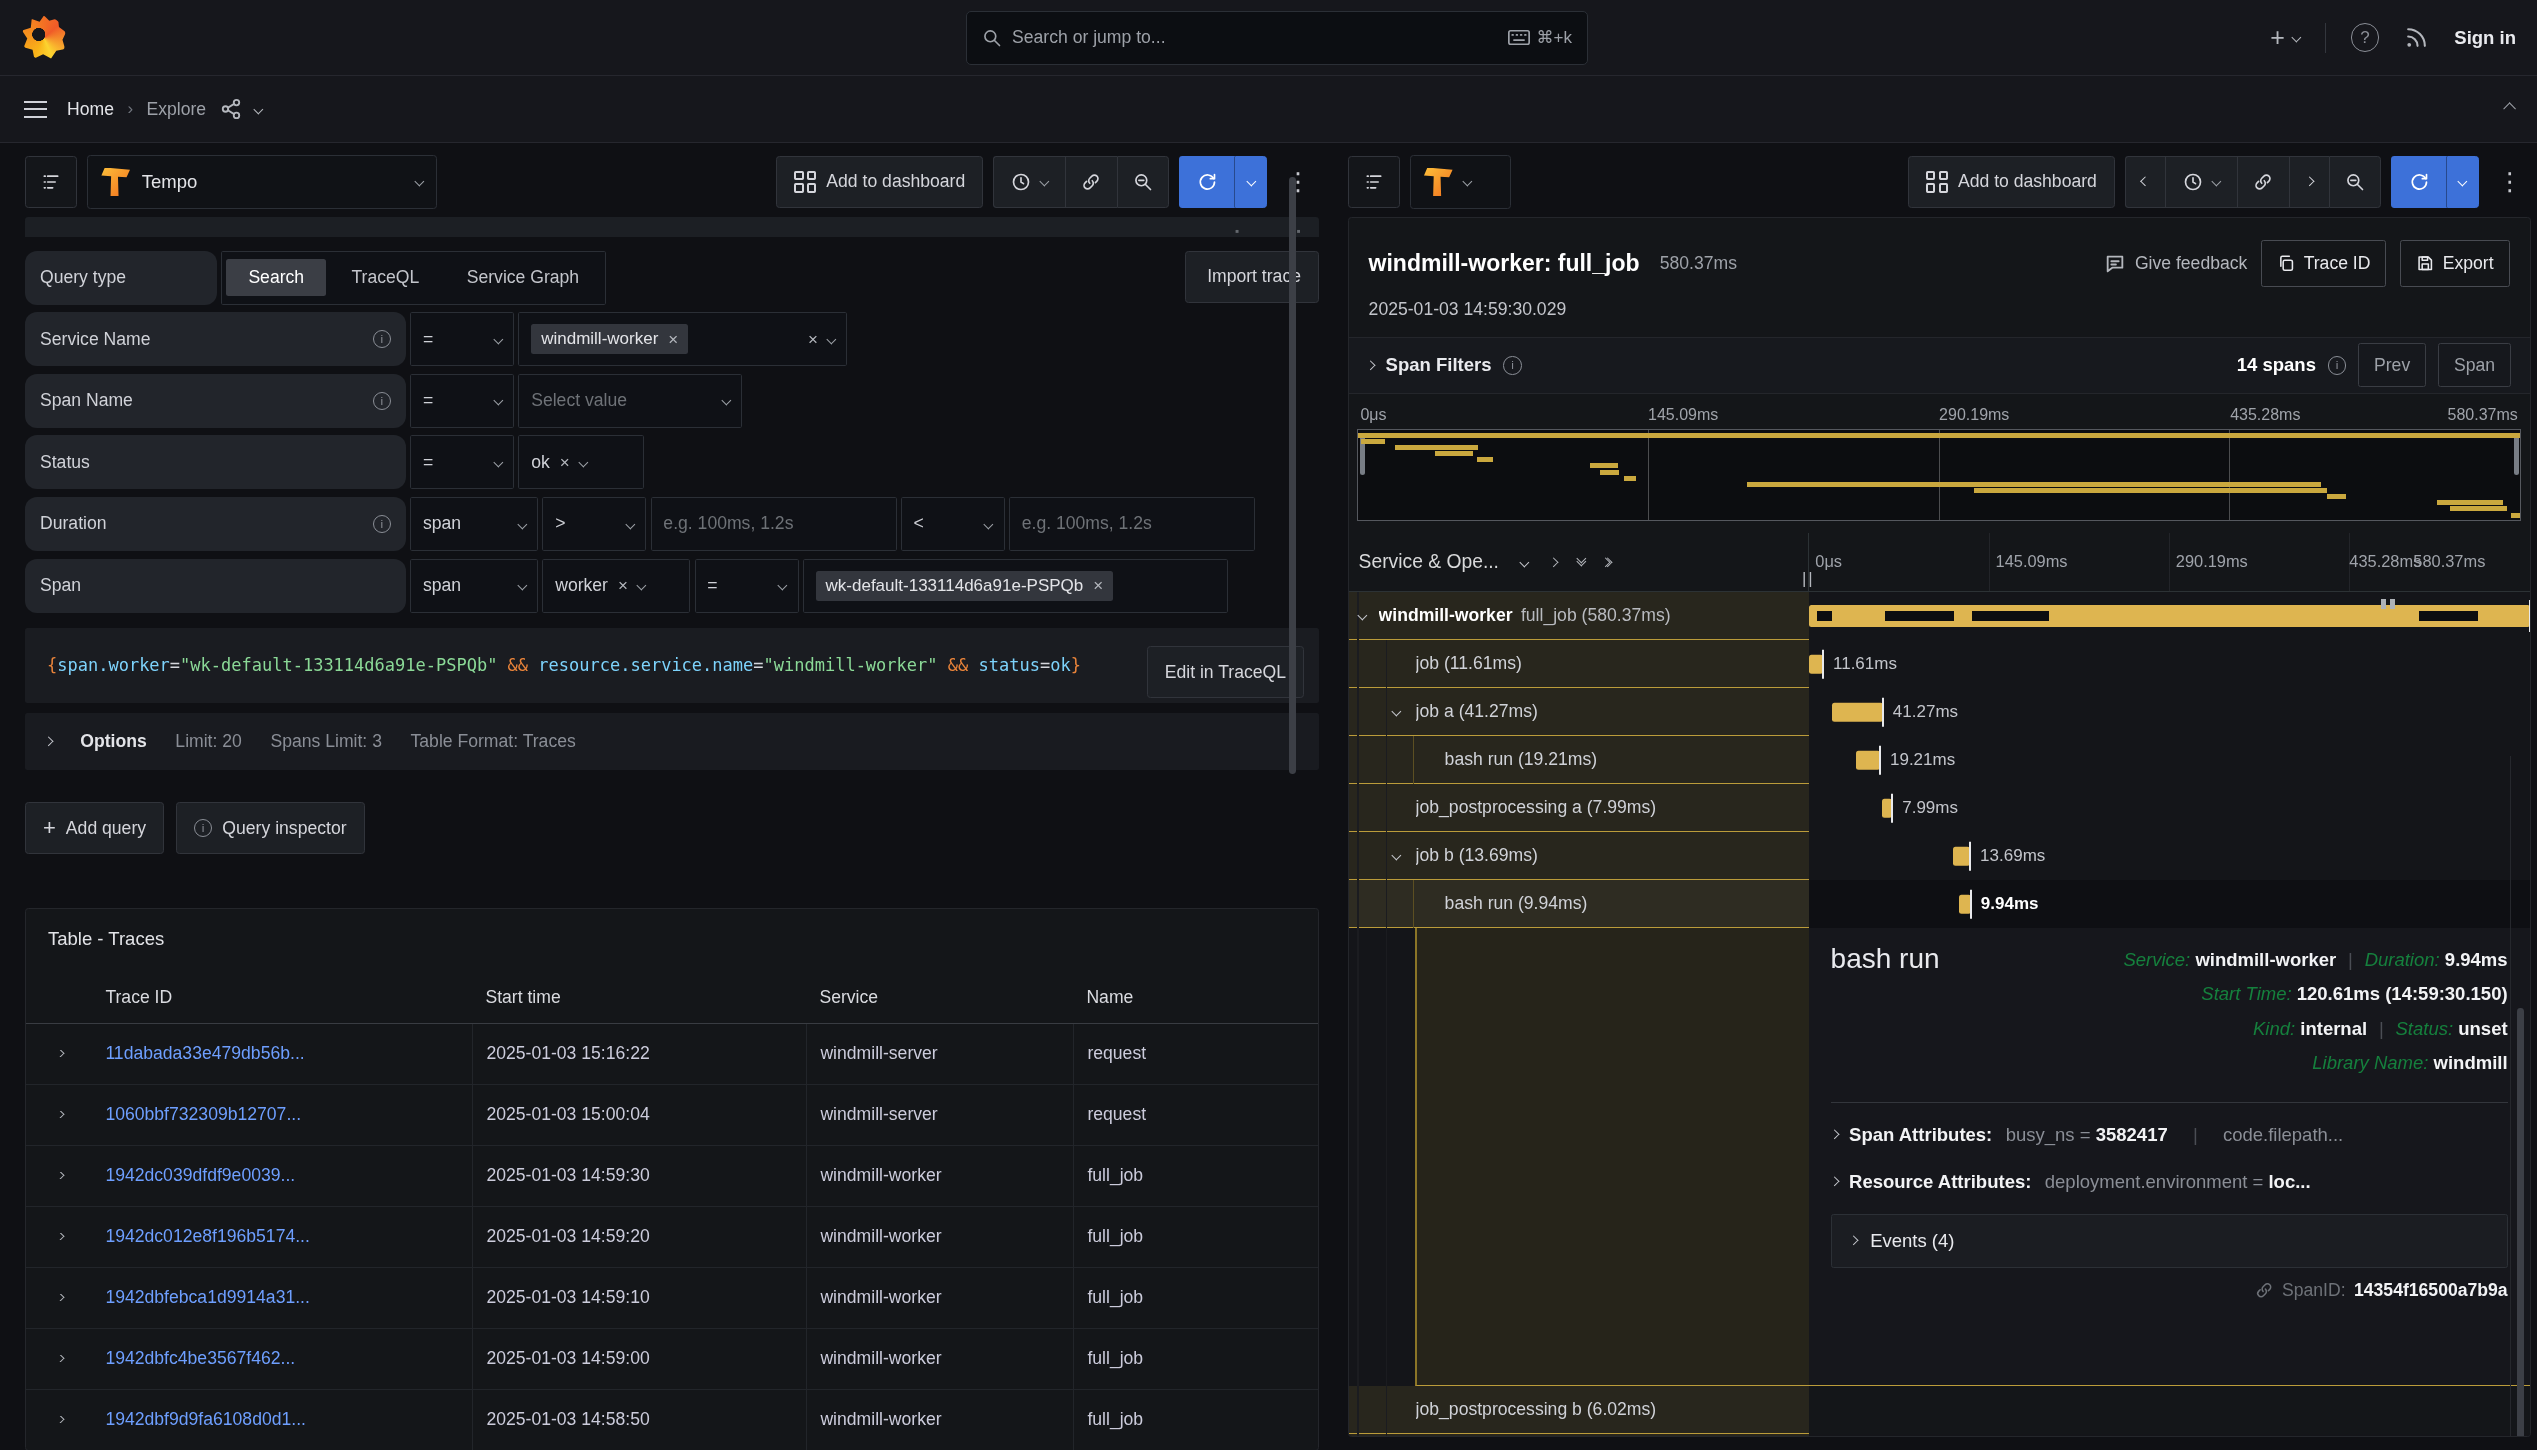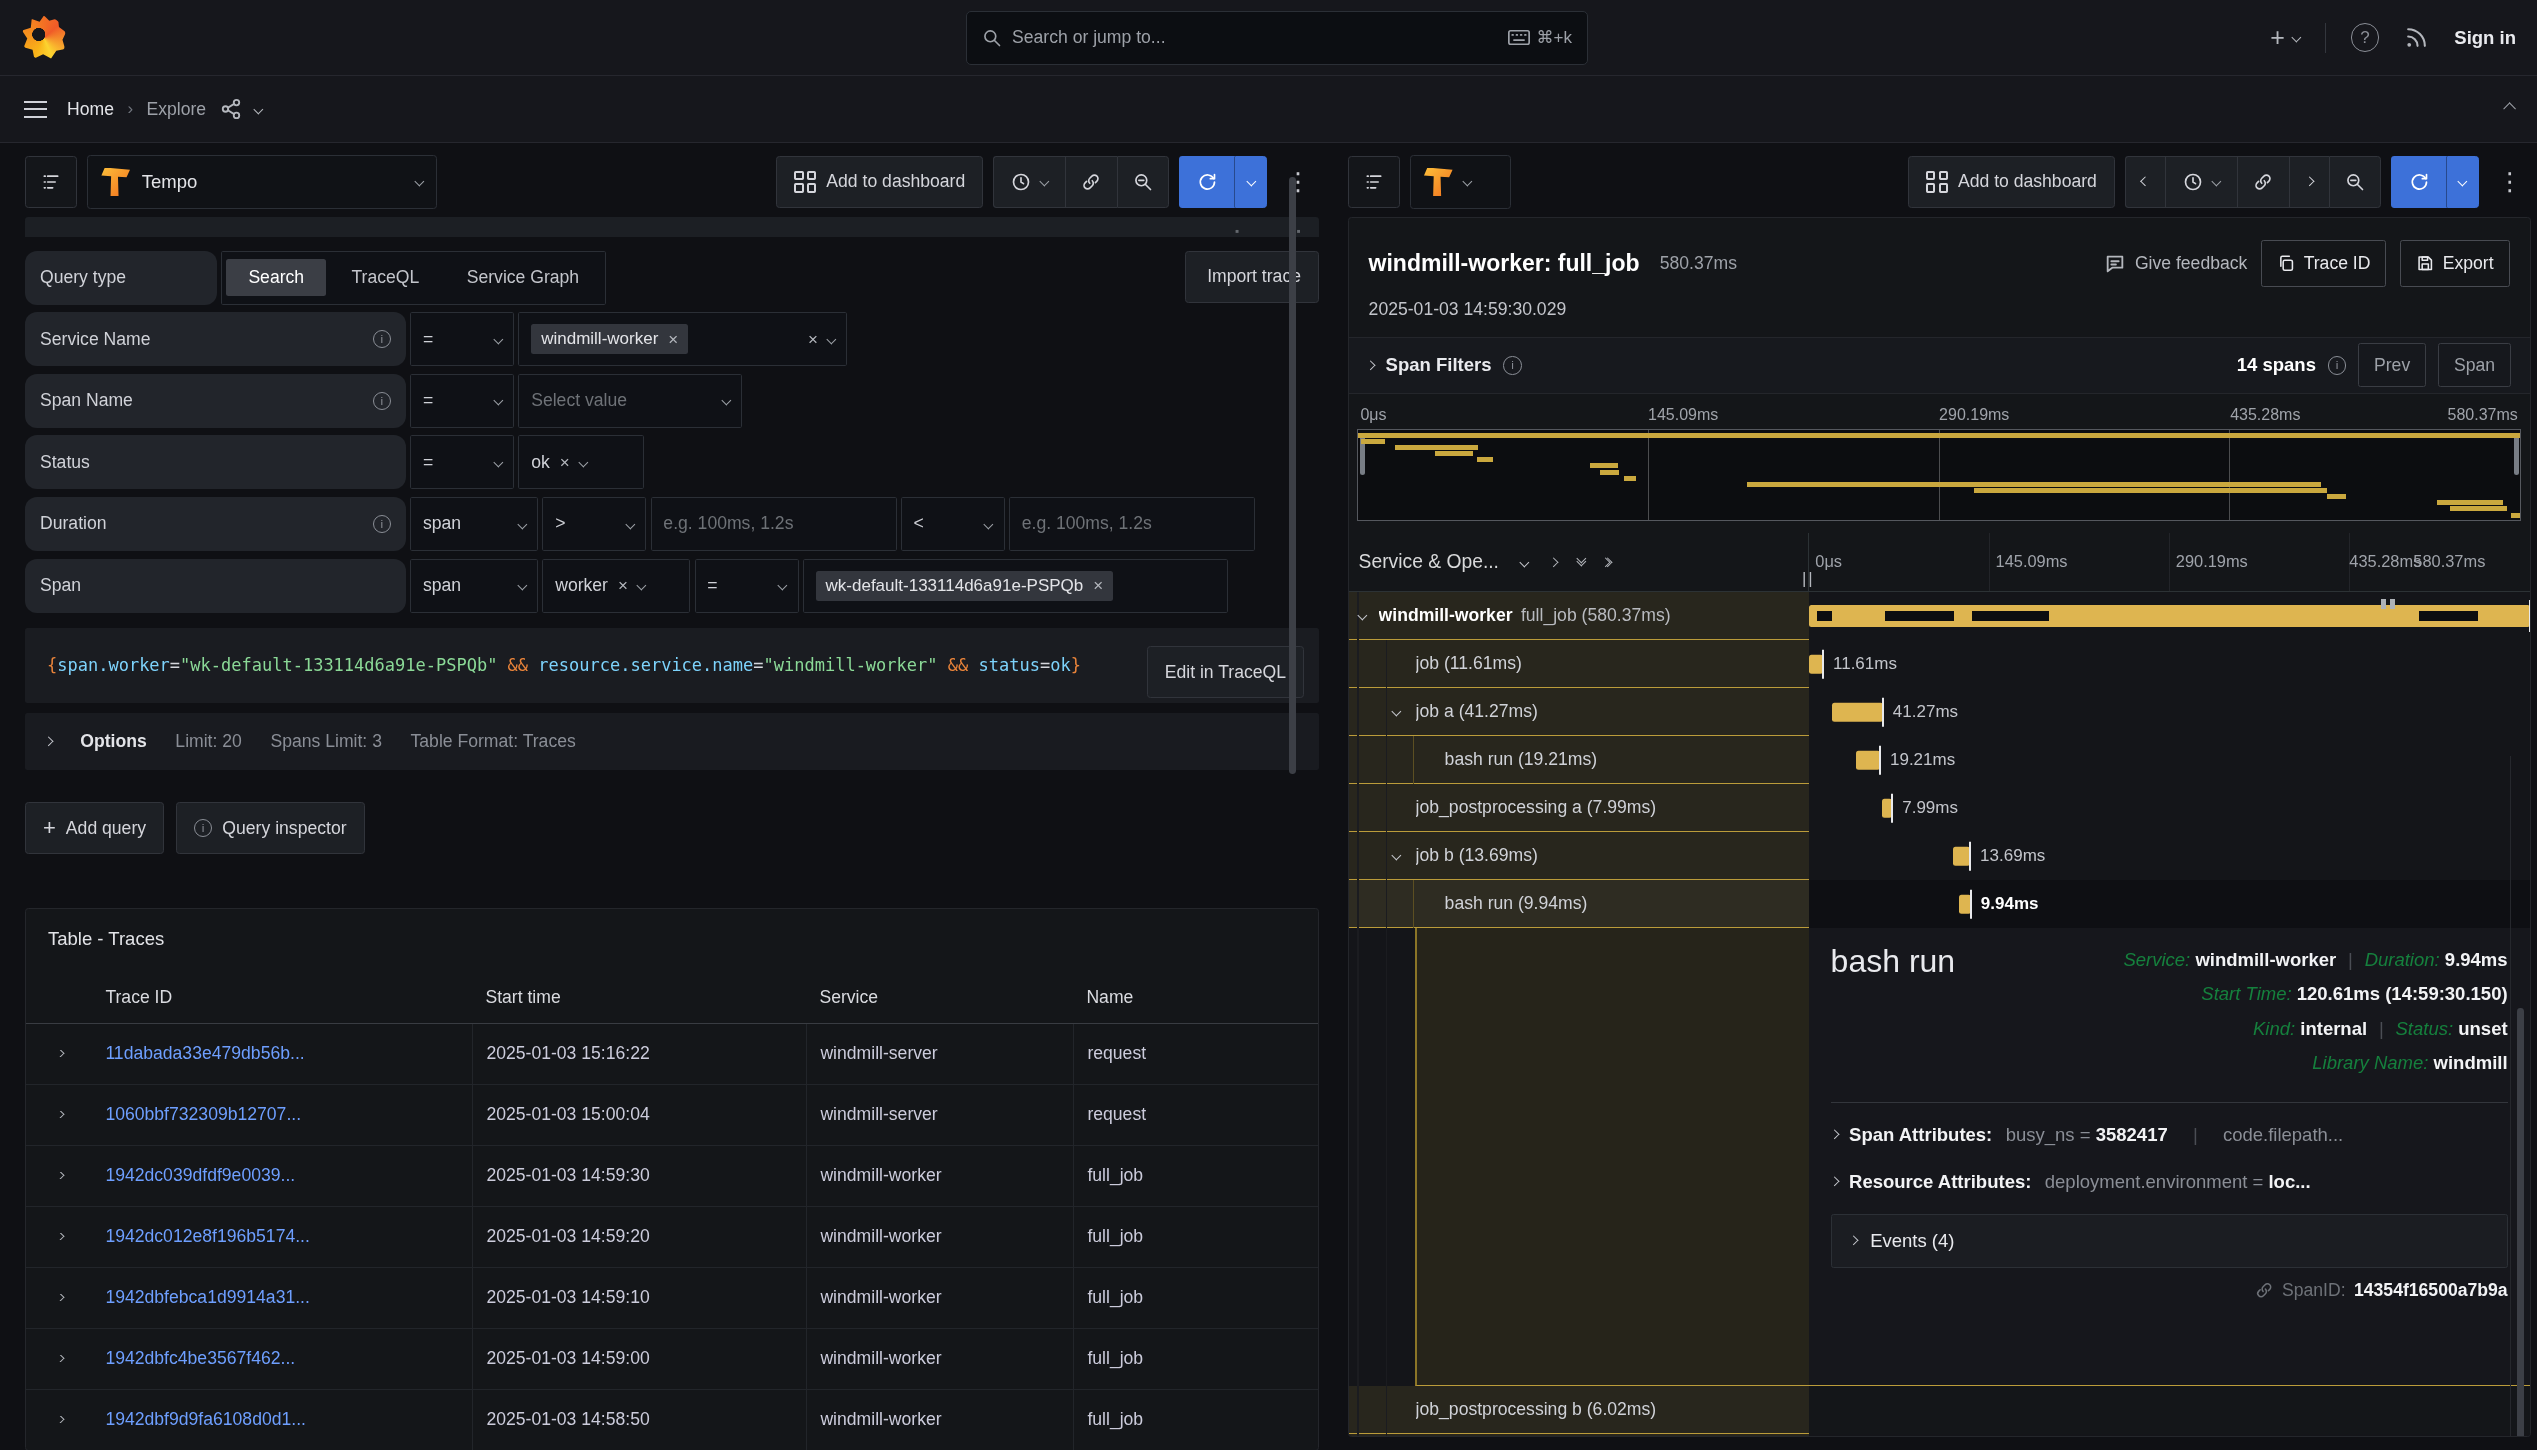--- a/index.html
+++ b/index.html
@@ -179,21 +179,21 @@
   .durlabel { position:absolute; top:50%; transform:translateY(-50%); font-size:17px; color:#c3c5cb; white-space:nowrap; }
   .srow.sel .durlabel { color:#fff; font-weight:700; }
   .graytick { position:absolute; top:6.7px; width:5px; height:10px; background:#aeb2b8; }
 
   
   .drow { display:flex; height:458px; }
   .dleft { width:460px; position:relative; background:#141519; }
   .dleft .olive { position:absolute; left:66px; right:0; top:0; bottom:0; background:#26241a; border-left:2.5px solid #8b7527; border-bottom:1.7px solid #bb9c3a; }
   .dright { flex:1; background:#16171c; border-bottom:1.7px solid #bb9c3a; padding:15px 22px 10px; display:flex; flex-direction:column; }
   .dtop { display:flex; }
-  .dtitle { width:143px; font-size:32px; color:#e9eaee; line-height:1.15; }
+  .dtitle { width:143px; font-size:28px; color:#e9eaee; line-height:1.15; }
   .dmeta { margin-left:auto; text-align:right; font-size:18.5px; line-height:1.85; color:#8a8e96; }
   .dmeta b { color:#f2f3f5; font-weight:700; }
   .pipe { color:#4a4d54; margin:0 11.8px; }
   .ddiv { border-bottom:0.8px solid #33363c; margin:22px 0 8.4px; }
   .arow { display:flex; align-items:center; gap:13.4px; font-size:18.5px; height:47px; color:#8a8e96; }
   .arow .head { color:#f2f3f5; font-weight:700; display:flex; gap:11.8px; align-items:center; }
   .arow .chv { color:#c6c8ce; }
   .arow b { color:#f2f3f5; }
   .eventsbox { border:0.8px solid #2c3036; background:#1b1d22; border-radius:2.5px; height:54px; display:flex; align-items:center; gap:13.4px; padding:0 18.5px; margin-top:8.4px; font-size:18.5px; color:#e9eaee; }
   .spanidrow { margin-top:11.8px; display:flex; justify-content:flex-end; align-items:center; gap:8.4px; font-size:17.6px; color:#6e7278; }

